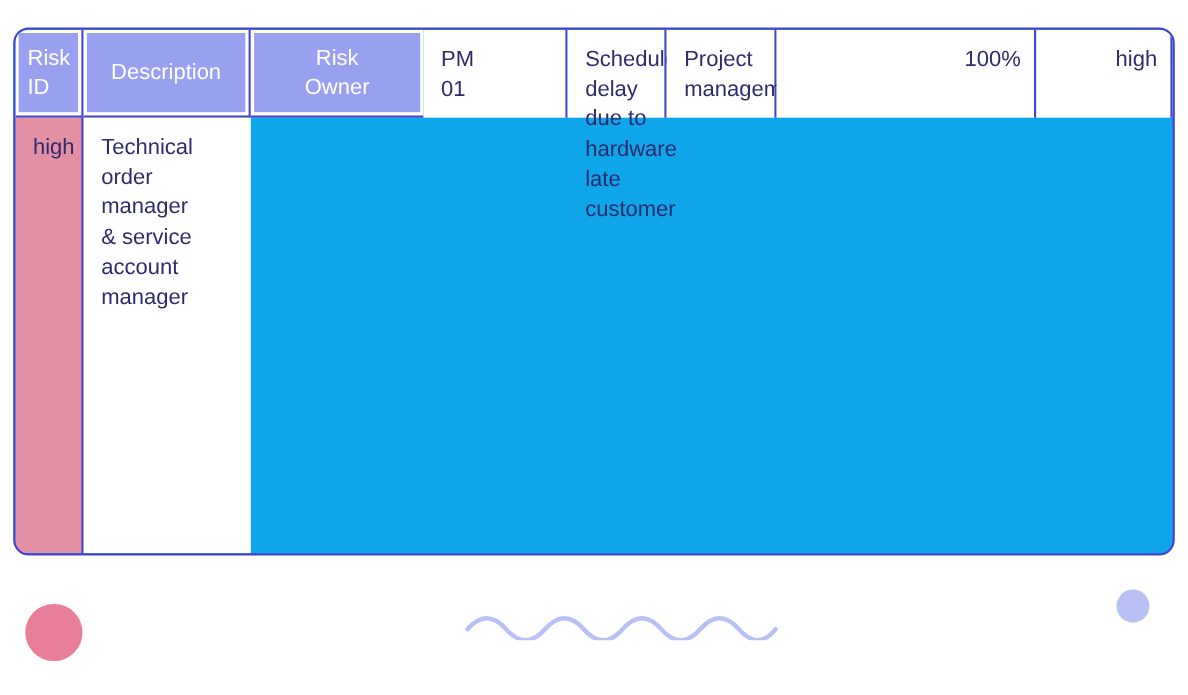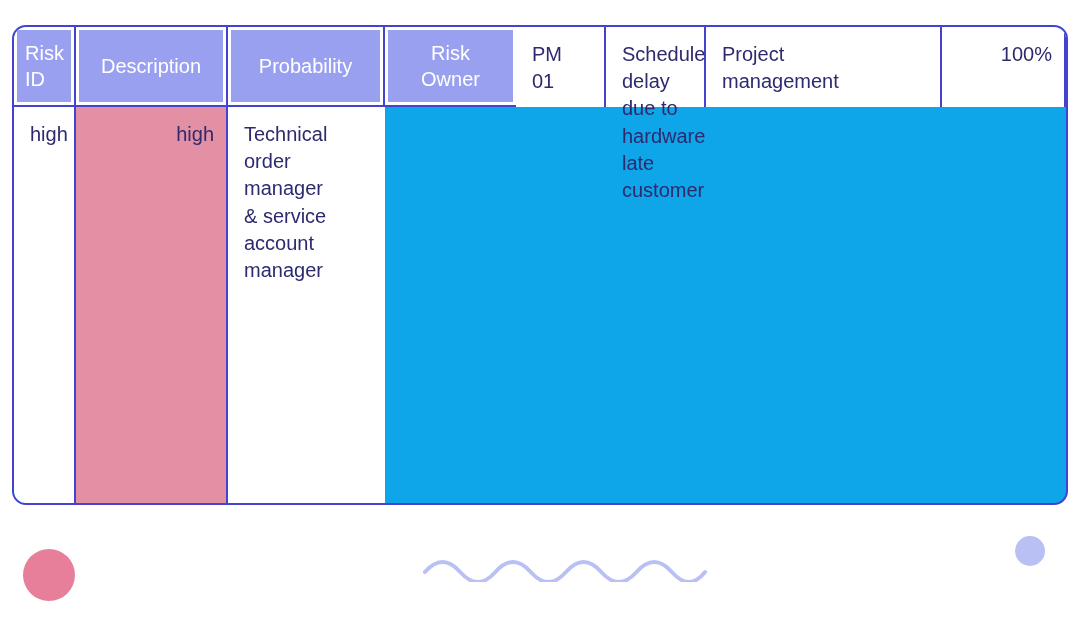--- a/index.html
+++ b/index.html
@@ -116,23 +116,20 @@
 
   <div class="risk-table">
 
     <div class="hcell leftalign">
       <div class="hpill">Risk
 ID</div>
     </div>
     <div class="hcell">
       <div class="hpill">Description</div>
     </div>
-    <div class="hcell">
-      <div class="hpill">Probability</div>
-    </div>
     <div class="hcell lastcol">
       <div class="hpill">Risk
 Owner</div>
     </div>
 
     <div class="bcell">PM
 01</div>
     <div class="bcell">Schedule
 delay
 due to

